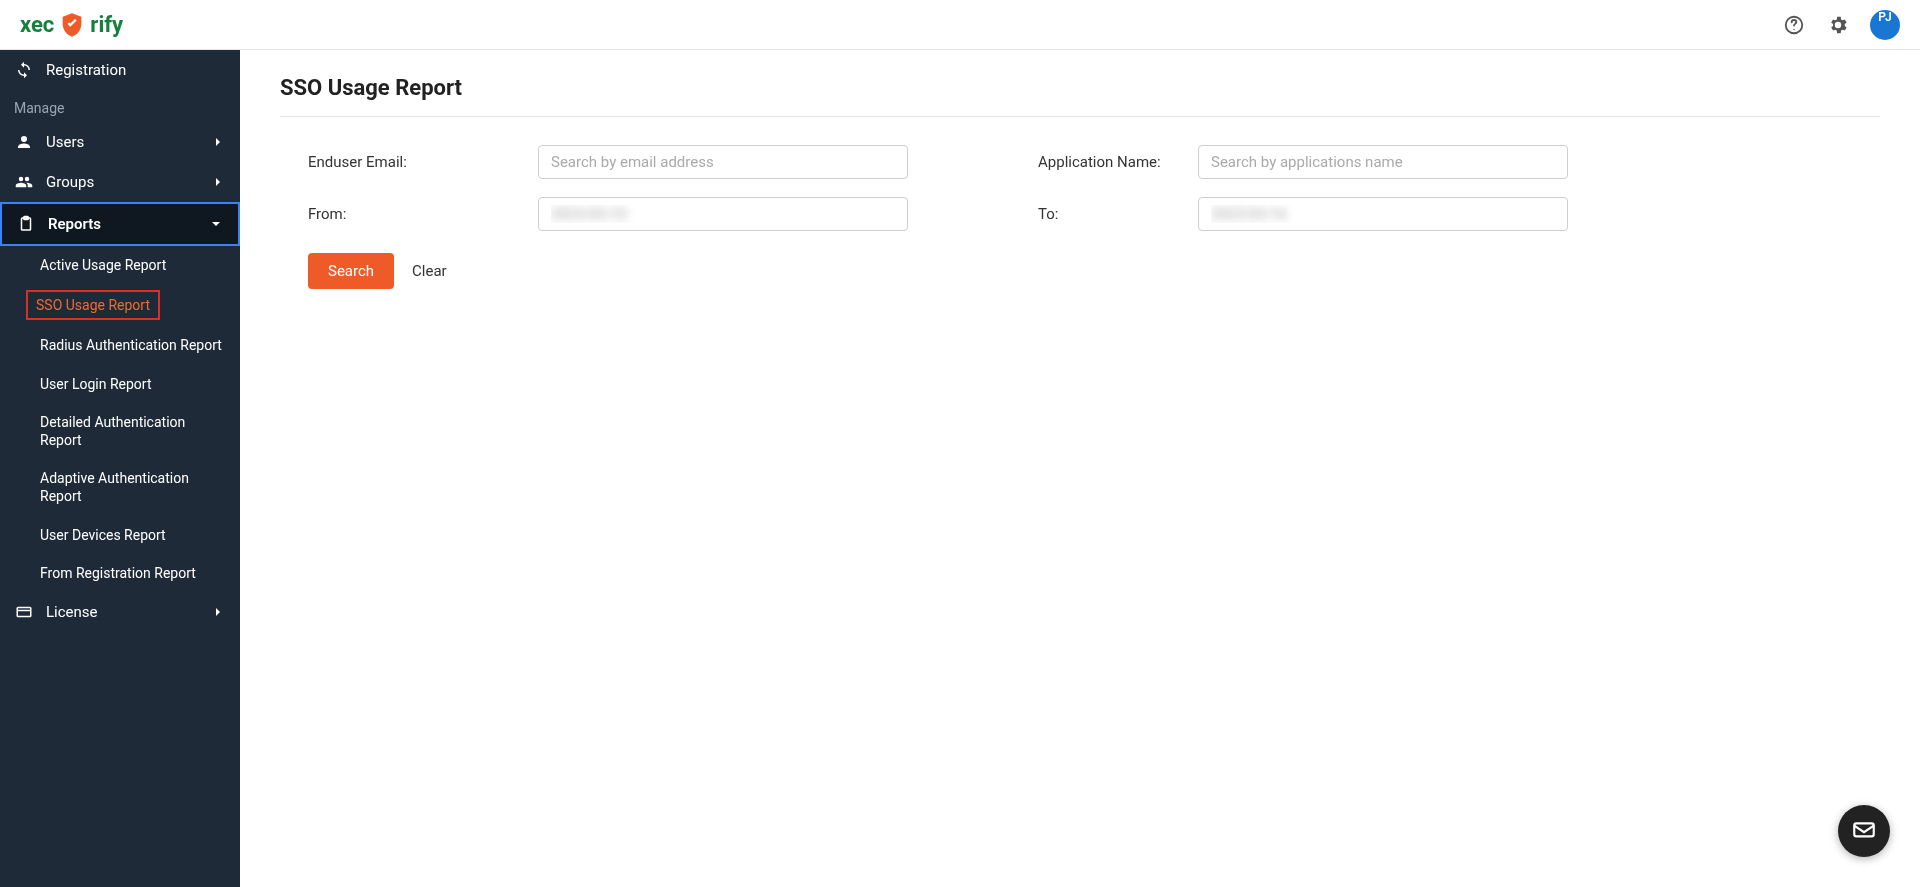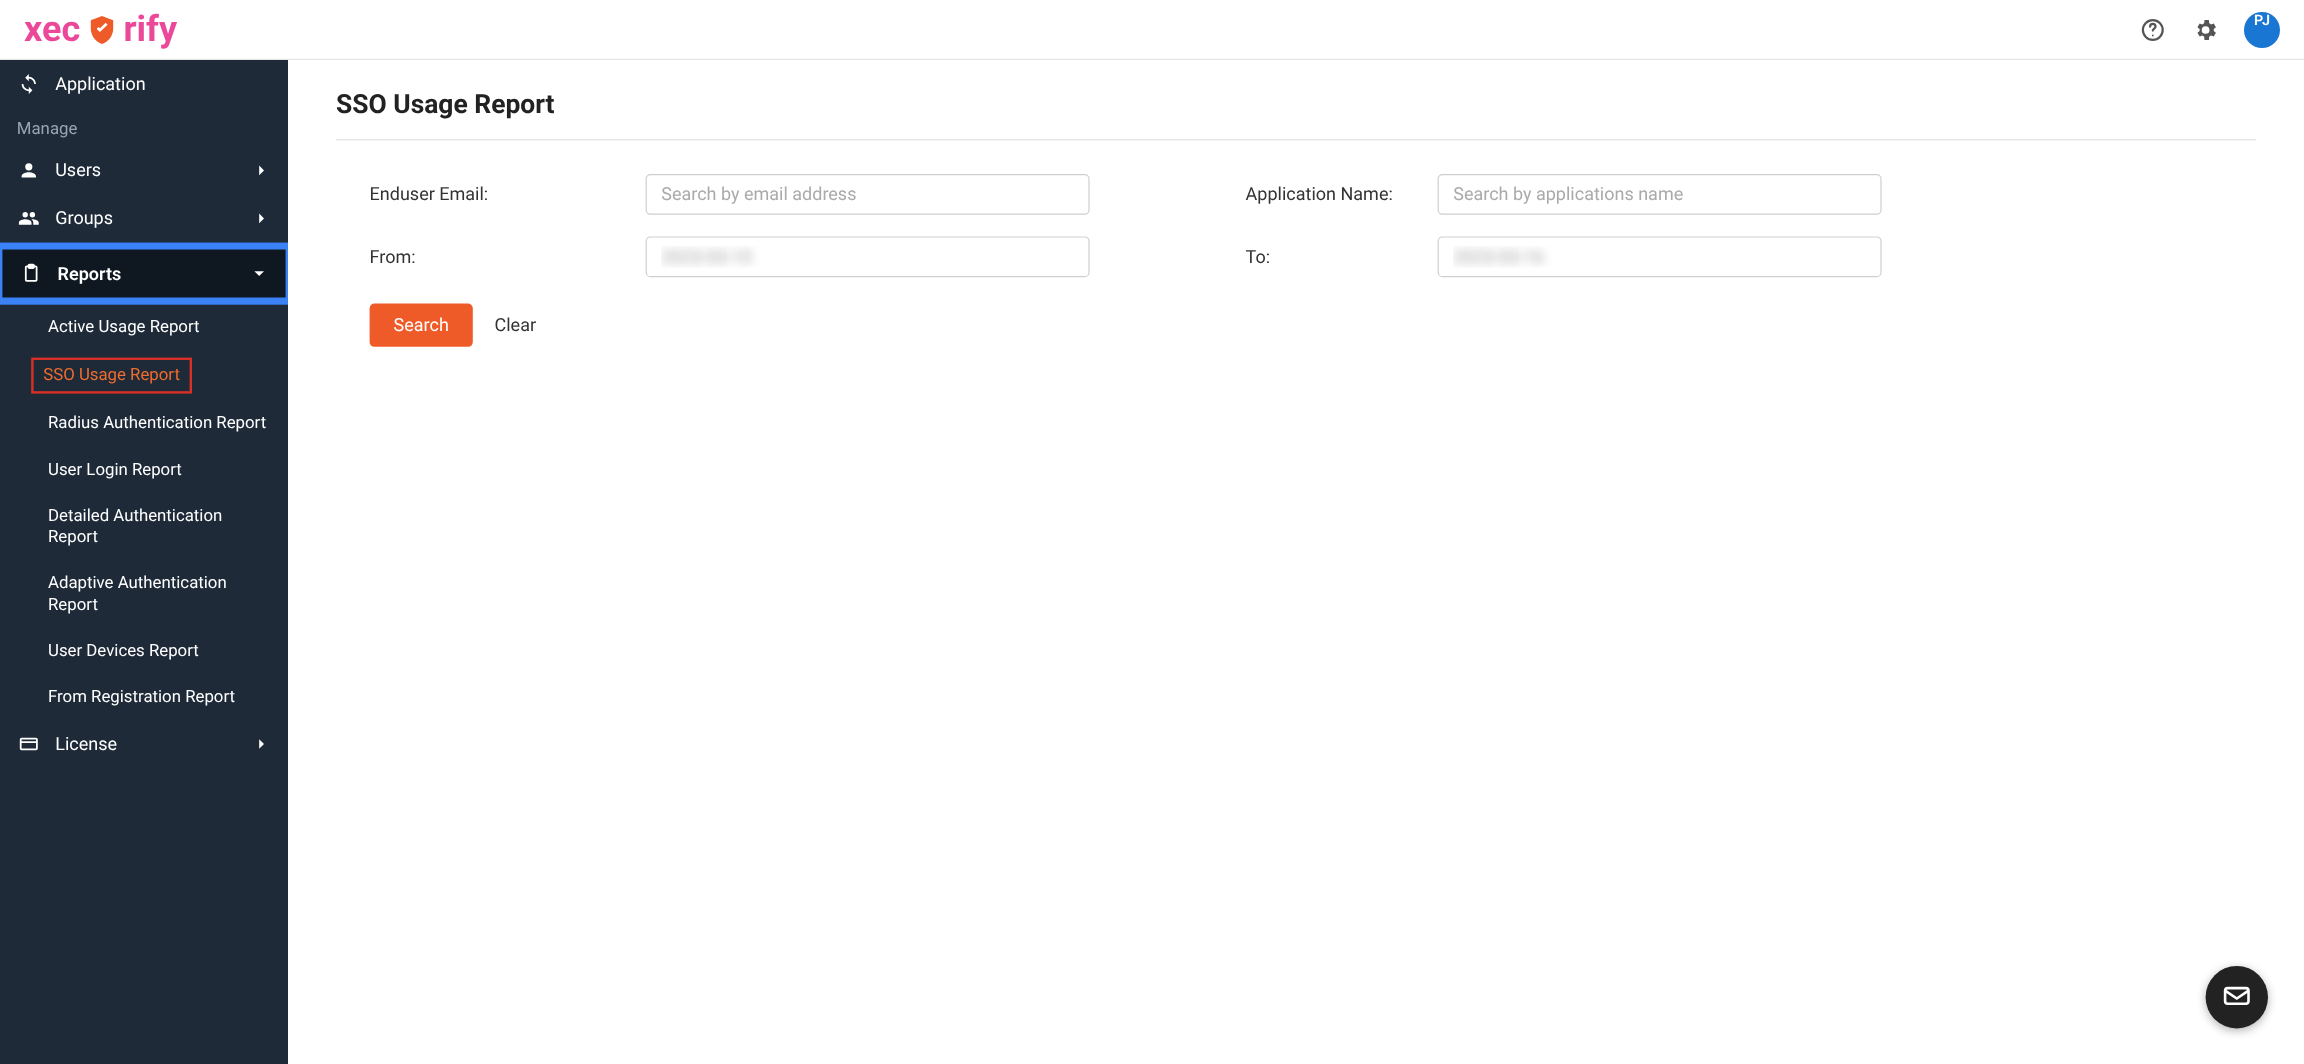--- a/index.html
+++ b/index.html
@@ -1,37 +1,37 @@
 <!DOCTYPE html>
 <html><head>
 <meta charset="utf-8">
 <style>
 * { margin: 0; padding: 0; box-sizing: border-box; font-family: -apple-system, BlinkMacSystemFont, "Segoe UI", Roboto, Arial, sans-serif; }
 body { width: 1920px; height: 887px; background: #fff; overflow: hidden; }
 
 
 .header { height: 50px; display: flex; align-items: center; justify-content: space-between; padding: 0 20px; border-bottom: 1px solid #e5e5e5; }
-.logo { display: flex; align-items: center; gap: 2px; font-size: 30px; font-weight: 700; color: #ec4899; }
+.logo { display: flex; align-items: center; gap: 2px; font-size: 22px; font-weight: 700; color: #15803d; }
 .logo .shield { display:inline-block; width:28px; height:28px; position:relative; margin:0 2px; }
 .header-right { display:flex; align-items:center; gap:20px; }
 .header-icon { width:24px; height:24px; color:#555; cursor:pointer; display:flex; align-items:center; justify-content:center; }
 .avatar { width:30px; height:30px; border-radius:50%; background:#1976d2; color:#fff; font-size:12px; font-weight:600; display:flex; align-items:flex-start; justify-content:center; cursor:pointer; }
 
 
 .container { display:flex; height: calc(887px - 50px); }
 .sidebar { width:240px; background:#1e2a38; color:#fff; display:flex; flex-direction:column; overflow-y:auto; }
 .main { flex:1; padding:25px 40px; position:relative; }
 
 
 .nav-item { display:flex; align-items:center; gap:12px; padding:10px 14px; font-size:15px; cursor:pointer; position:relative; }
 .nav-item .icon { width:20px; height:20px; display:flex; align-items:center; justify-content:center; flex-shrink:0; }
 .nav-item .label { flex:1; }
 .nav-item .chev { width:16px; height:16px; }
 .nav-section { padding:10px 14px 6px; font-size:14px; color:#9aa5b1; }
-.nav-item.highlighted { background:#0f1820; border:6px solid #3b82f6; border-left-width:2px; border-right-width:2px; }
+.nav-item.highlighted { background:#0f1820; border:2px solid #3b82f6; border-left-width:2px; border-right-width:2px; }
 .nav-item.highlighted .label { font-weight:600; }
 .sub-list { background:#1e2a38; }
 .sub-item { padding:10px 14px 10px 40px; font-size:14px; cursor:pointer; line-height:1.3; }
 .sub-item.active { color:#ef6c2f; border:2px solid #d93025; display:inline-block; margin:6px 0 6px 26px; padding:4px 8px; }
 
 
 .page-title { font-size:22px; font-weight:700; color:#222; margin-bottom:16px; }
 .hr { border:none; border-top:1px solid #e2e2e2; margin-bottom:28px; }
 .form-grid { display:grid; grid-template-columns: 200px 370px 230px 370px; gap:18px 30px; align-items:center; margin-left:28px; }
 .form-label { font-size:15px; color:#333; }
@@ -82,21 +82,21 @@
 
 <div class="container">
 
   <div class="sidebar">
     <div class="nav-item">
       <span class="icon">
         <svg viewBox="0 0 24 24" width="18" height="18" fill="#fff">
             <path d="M12 4V1L8 5l4 4V6a6 6 0 016 6h2a8 8 0 00-8-8zm0 14a6 6 0 01-6-6H4a8 8 0 008 8v3l4-4-4-4v3z"></path>
           </svg>
       </span>
-      <span class="label">Application</span>
+      <span class="label">Registration</span>
     </div>
 
     <div class="nav-section">Manage</div>
 
     <div class="nav-item">
       <span class="icon">
         <svg viewBox="0 0 24 24" width="18" height="18" fill="#fff">
             <path d="M12 12a4 4 0 100-8 4 4 0 000 8zm0 2c-3 0-8 1.5-8 4.5V20h16v-1.5c0-3-5-4.5-8-4.5z"></path>
           </svg>
       </span>

